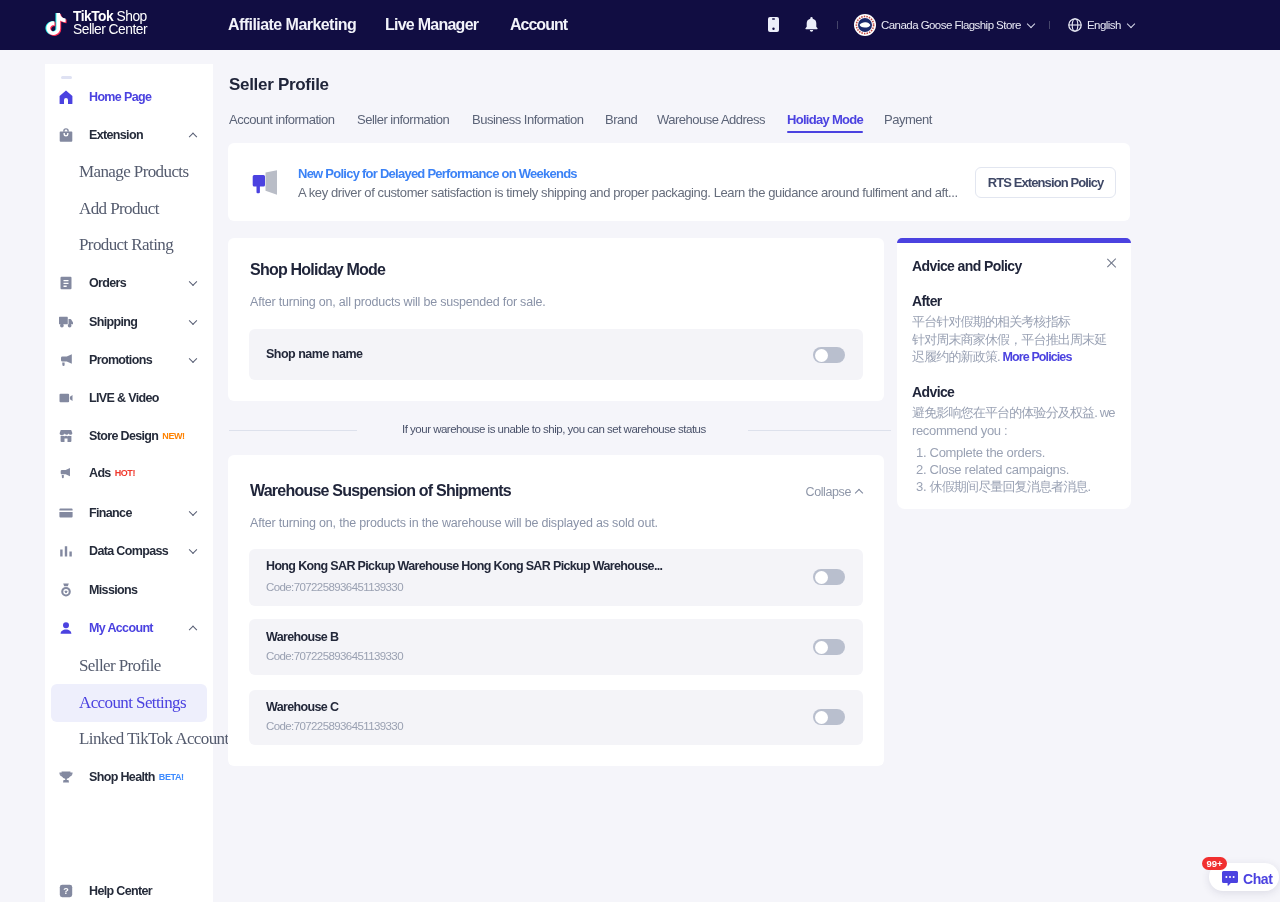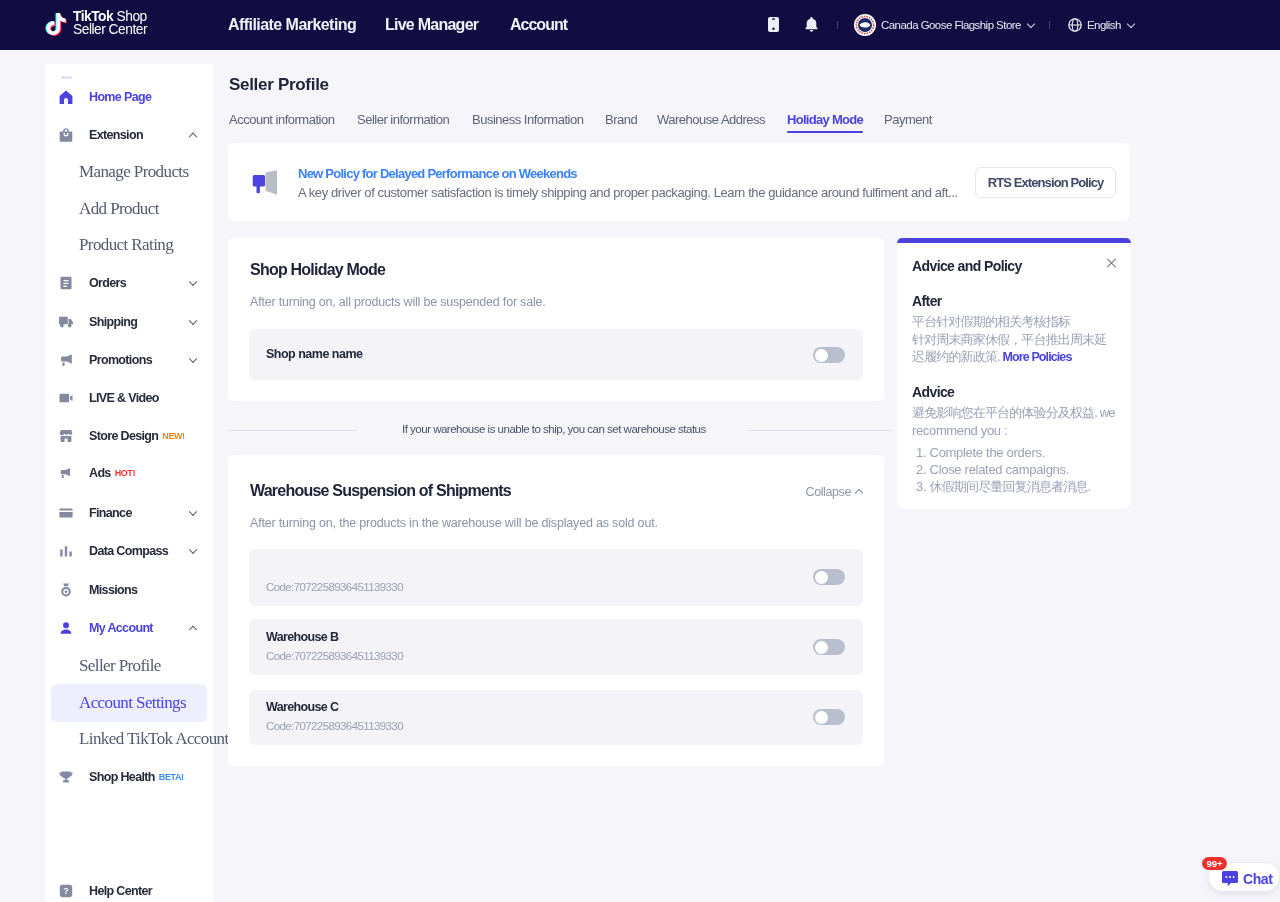--- a/index.html
+++ b/index.html
@@ -241,20 +241,21 @@
 <div class="abs" style="left:229px;top:430px;width:128px;height:1px;background:#dde1ec;"></div>
 <div class="abs" style="left:748px;top:430px;width:143px;height:1px;background:#dde1ec;"></div>
 <div class="abs" style="left:402px;top:423px;font-size:11.5px;color:#4a526a;letter-spacing:-0.5px;">If your warehouse is unable to ship, you can set warehouse status</div>
 
 <div class="card" style="left:228px;top:455px;width:656px;height:311px;">
   <div class="cardtitle" style="left:22px;top:27px;">Warehouse Suspension of Shipments</div>
   <div class="abs" style="right:33px;top:30px;font-size:12.5px;color:#8e96a8;letter-spacing:-0.4px;text-align:right;">Collapse</div>
   <div class="abs" style="right:22px;top:35px;width:6px;height:6px;border-right:1.4px solid #7d869c;border-bottom:1.4px solid #7d869c;transform:rotate(-135deg);"></div>
   <div class="cardsub" style="left:22px;top:61px;letter-spacing:-0.18px;">After turning on, the products in the warehouse will be displayed as sold out.</div>
   <div class="graybox" style="left:21px;top:94px;width:614px;height:57px;">
+    <div class="rowtitle" style="left:17px;top:10px;">Hong Kong SAR Pickup Warehouse Hong Kong SAR Pickup Warehouse...</div>
     <div class="rowcode" style="left:17px;top:31.5px;">Code:7072258936451139330</div>
     <div class="toggle" style="right:18px;top:20px;"></div>
   </div>
   <div class="graybox" style="left:21px;top:164px;width:614px;height:56px;">
     <div class="rowtitle" style="left:17px;top:11px;">Warehouse B</div>
     <div class="rowcode" style="left:17px;top:31px;">Code:7072258936451139330</div>
     <div class="toggle" style="right:18px;top:20px;"></div>
   </div>
   <div class="graybox" style="left:21px;top:235px;width:614px;height:55px;">
     <div class="rowtitle" style="left:17px;top:10px;">Warehouse C</div>

